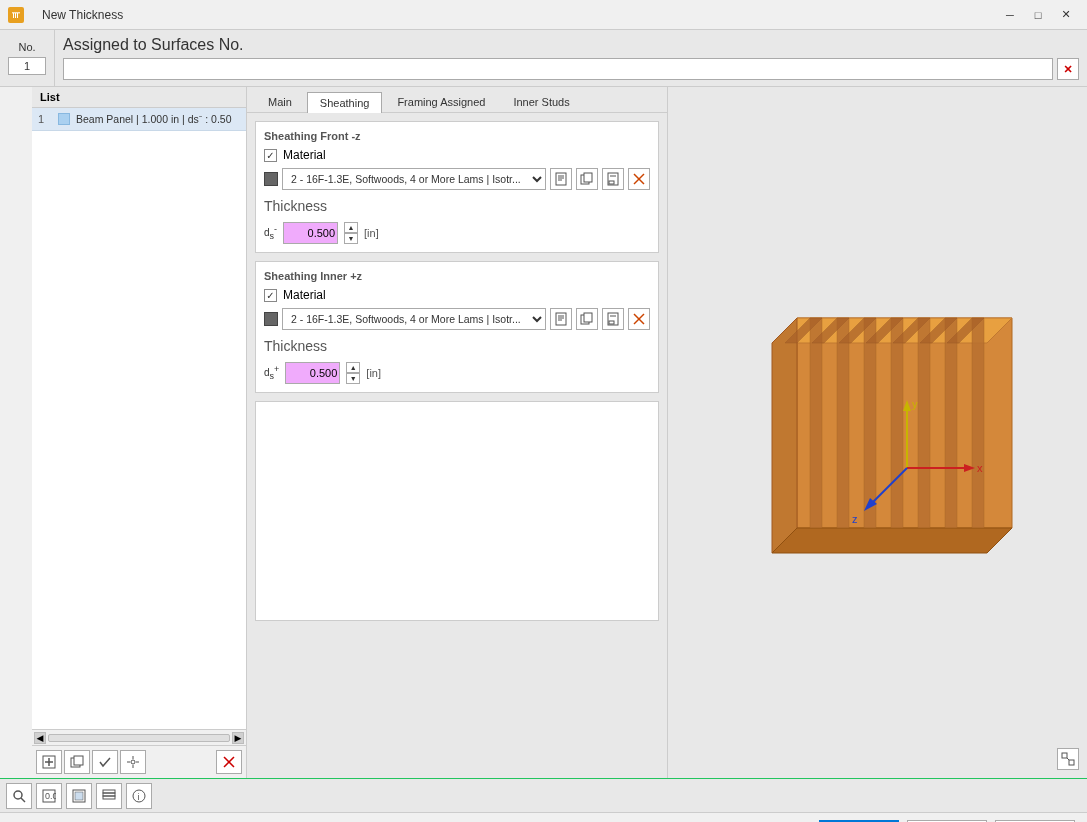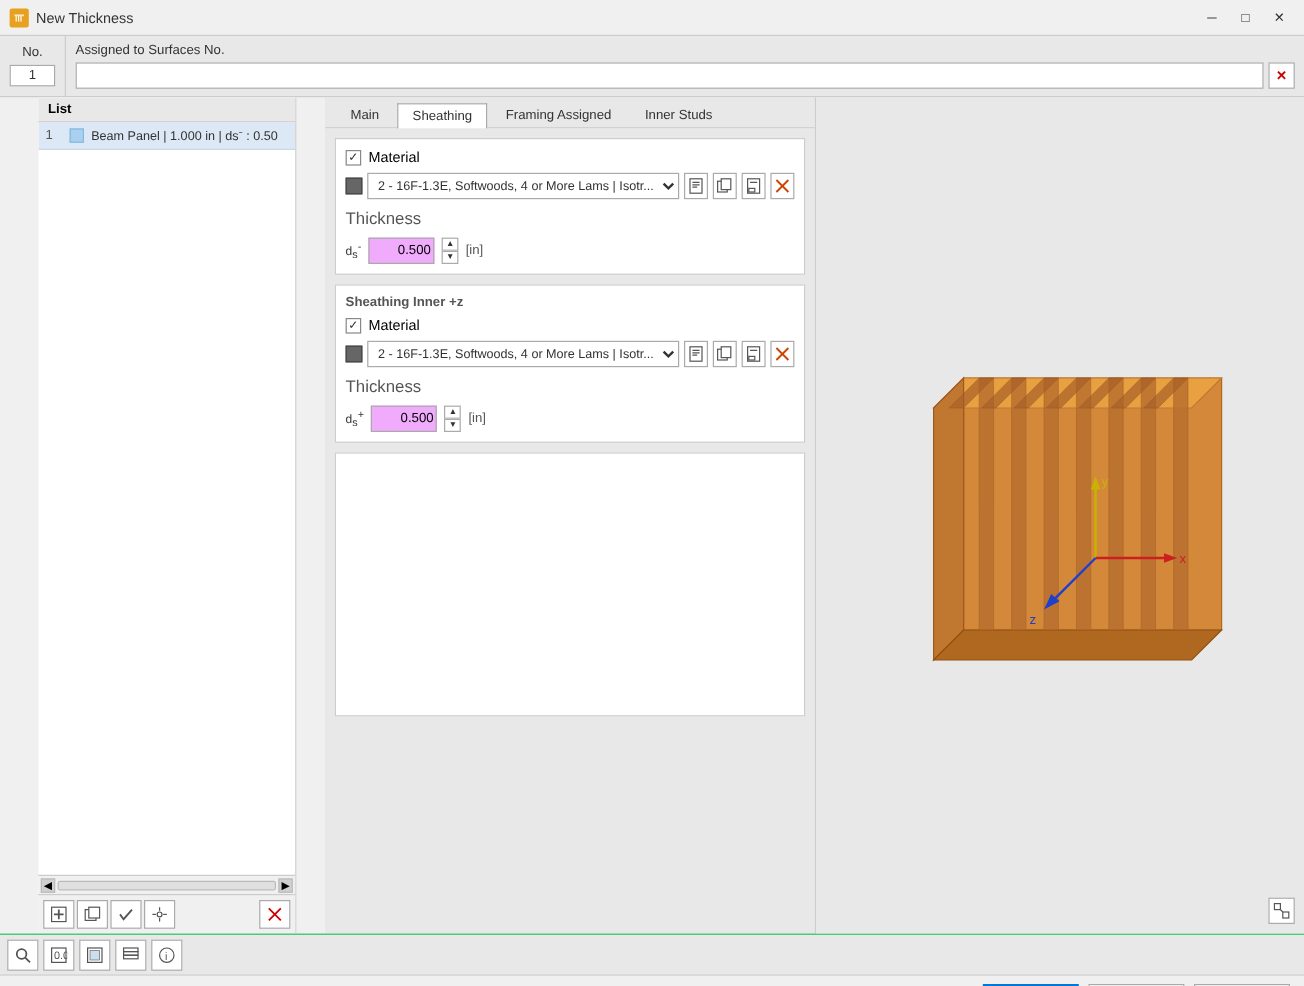--- a/index.html
+++ b/index.html
@@ -4,21 +4,21 @@
   <style>
     * { box-sizing: border-box; margin: 0; padding: 0; }
     body { font-family: 'Segoe UI', Arial, sans-serif; font-size: 12px; background: #f0f0f0; width: 1087px; height: 822px; overflow: hidden; }
 
     
     .title-bar {
       display: flex; align-items: center; justify-content: space-between;
       background: #f0f0f0; height: 30px; padding: 0 8px;
       border-bottom: 1px solid #ccc;
     }
-    .title-bar-left { display: flex; align-items: center; gap: 6px; }
+    .title-bar-left { display: flex; align-items: center; gap: 18px; }
     .title-icon { width: 16px; height: 16px; background: #e8a020; border-radius: 2px; display: flex; align-items: center; justify-content: center; font-size: 9px; color: white; }
     .title-text { font-size: 12px; color: #333; }
     .title-bar-buttons { display: flex; gap: 2px; }
     .title-btn { width: 26px; height: 20px; background: transparent; border: none; cursor: pointer; display: flex; align-items: center; justify-content: center; font-size: 11px; color: #333; }
 
     
     .list-panel {
       width: 215px; background: white; border-right: 1px solid #ccc;
       display: flex; flex-direction: column;
     }
@@ -49,36 +49,35 @@
       cursor: pointer; display: flex; align-items: center; justify-content: center;
       font-size: 11px; color: #555;
     }
     .list-toolbar-btn.red { background: white; }
 
     
     .form-panel {
       flex: 1; background: #e8e8e8; display: flex; flex-direction: column;
       border-right: 1px solid #ccc; overflow: hidden;
       max-width: 440px;
-      margin-left: 24px;
     }
     .field-group { display: flex; align-items: center; gap: 4px; flex-direction: column; }
     .field-label { font-size: 11px; color: #333; font-weight: normal; }
     .field-input {
       border: 1px solid #aaa; background: white; padding: 2px 4px;
       font-size: 11px; color: #333;
     }
     .field-input.no-field { width: 38px; text-align: center; }
     .field-input.name-field { width: 290px; }
     .edit-btn {
       width: 22px; height: 22px; background: white; border: 1px solid #aaa;
       cursor: pointer; display: flex; align-items: center; justify-content: center;
       font-size: 11px; color: #555;
     }
-    .assigned-label { font-size: 11px; color: #333; }
+    .assigned-label { font-size: 16px; color: #333; }
     .assigned-row { display: flex; gap: 4px; align-items: center; }
     .assigned-input {
       flex: 1; height: 22px; background: white; border: 1px solid #aaa;
       font-size: 11px;
     }
     .assigned-clear {
       width: 22px; height: 22px; background: white; border: 1px solid #aaa;
       cursor: pointer; display: flex; align-items: center; justify-content: center;
       color: #cc0000; font-size: 11px; font-weight: bold;
     }
@@ -317,20 +316,21 @@
       <div class="tabs-row">
         <button class="tab">Main</button>
         <button class="tab active">Sheathing</button>
         <button class="tab">Framing Assigned</button>
         <button class="tab">Inner Studs</button>
       </div>
 
       <div class="form-body">
 
         <div class="section-box">
+          <div class="section-title">Sheathing Front -z</div>
           <div class="checkbox-row">
             <div class="cb">
               <span class="cb-check">✓</span>
             </div>
             <span>Material</span>
           </div>
           <div class="material-row">
             <div class="material-color"></div>
             <select class="material-select">
               <option>2 - 16F-1.3E, Softwoods, 4 or More Lams | Isotr...</option>

